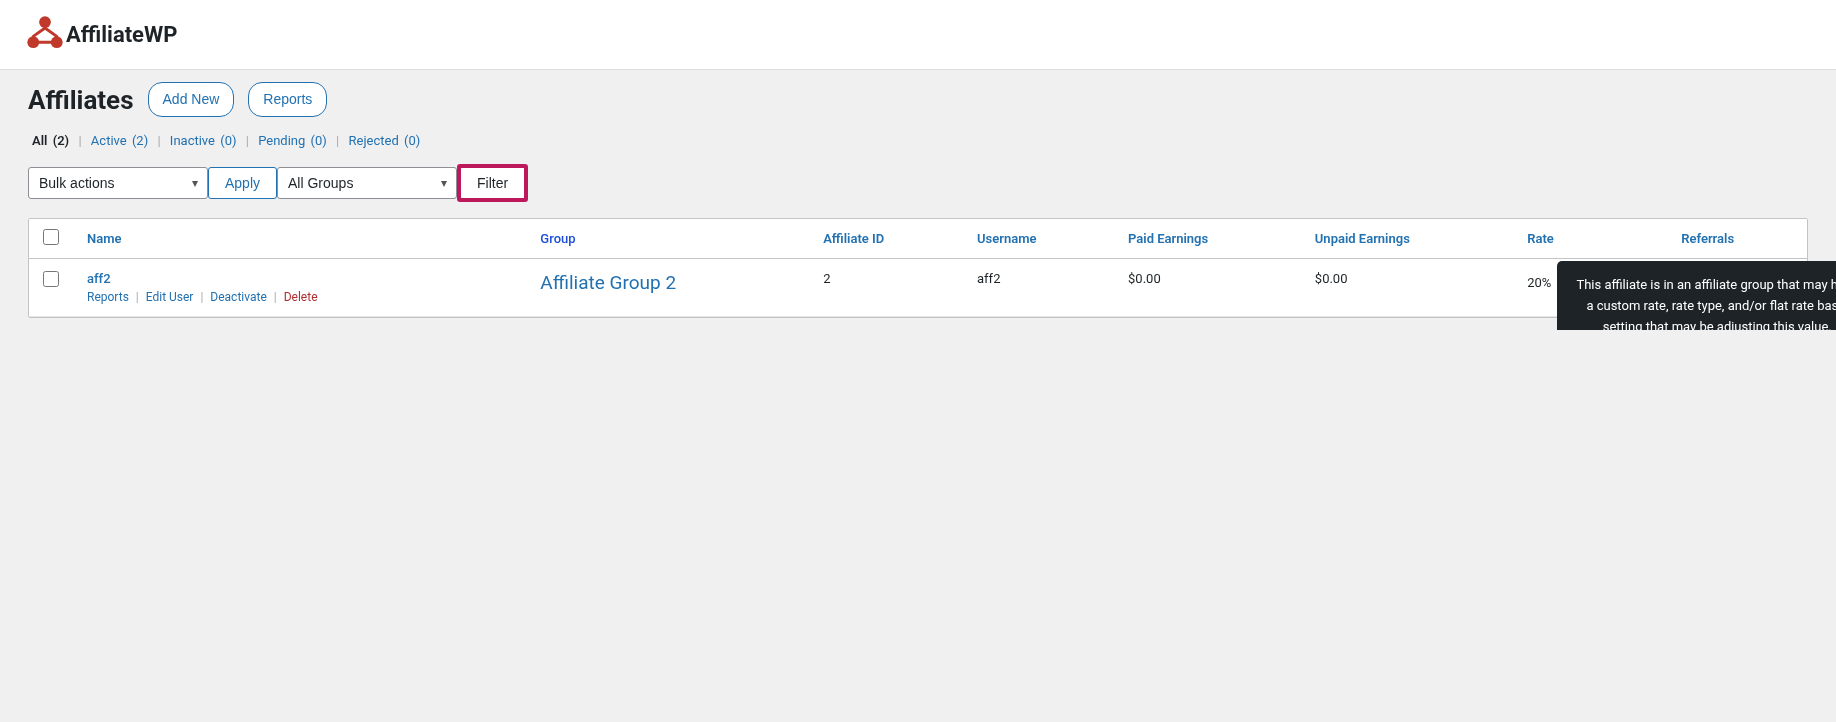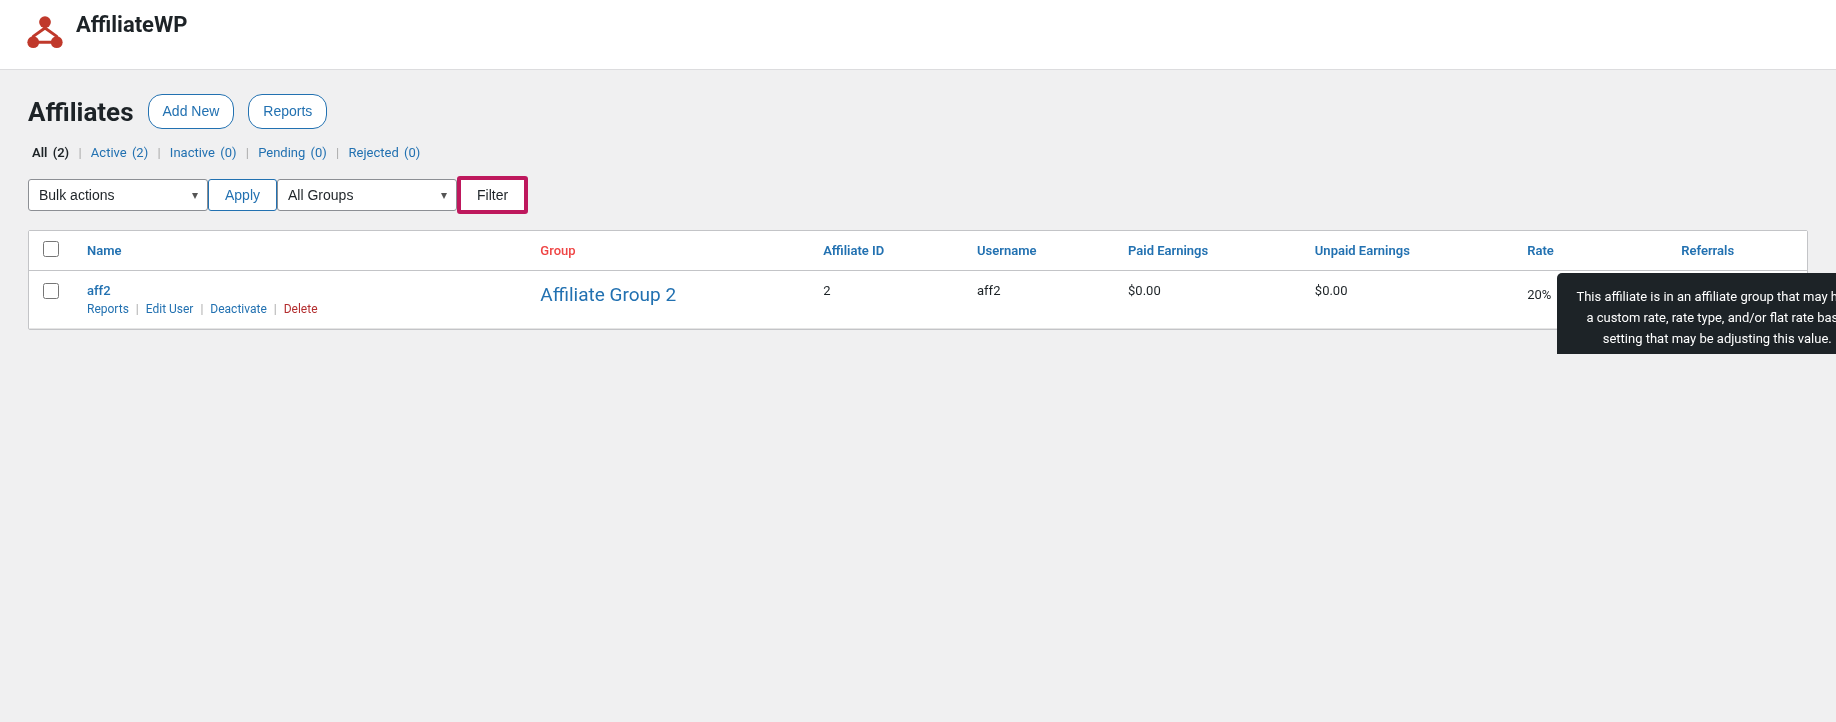--- a/index.html
+++ b/index.html
@@ -11,34 +11,33 @@
     }
     .header-bar {
       background: #fff;
       border-bottom: 1px solid #dcdcde;
       padding: 12px 24px;
       display: flex;
       align-items: center;
     }
     .logo-area {
       display: flex;
-      align-items: flex-start;
-      gap: 10px;
+      align-items: center;
     }
     .logo-icon svg {
       width: 42px;
       height: 42px;
     }
     .logo-text {
       font-size: 22px;
       font-weight: 700;
       color: #1d2327;
     }
     .main-content {
-      padding: 24px 28px;
+      padding: 12px 28px;
       max-width: 1836px;
     }
     .page-title-area {
       display: flex;
       align-items: center;
       gap: 14px;
       margin-bottom: 16px;
     }
     .page-title {
       font-size: 26px;
@@ -135,21 +134,21 @@
     thead th {
       padding: 10px 14px;
       text-align: left;
       font-weight: 600;
       color: #2271b1;
       font-size: 13px;
       background: #fff;
       white-space: nowrap;
     }
     thead th.col-name { color: #2271b1; }
-    thead th.col-group { color: #ef4444; font-weight: 500; }
+    thead th.col-group { color: #1d4ed8; font-weight: 500; }
     thead th.col-checkbox { width: 40px; }
     tbody tr {
       border-bottom: 1px solid #e5e5e5;
       margin-top: 22px;
     }
     tbody td {
       padding: 12px 14px;
       vertical-align: top;
       font-size: 13px;
       color: #1d2327;

